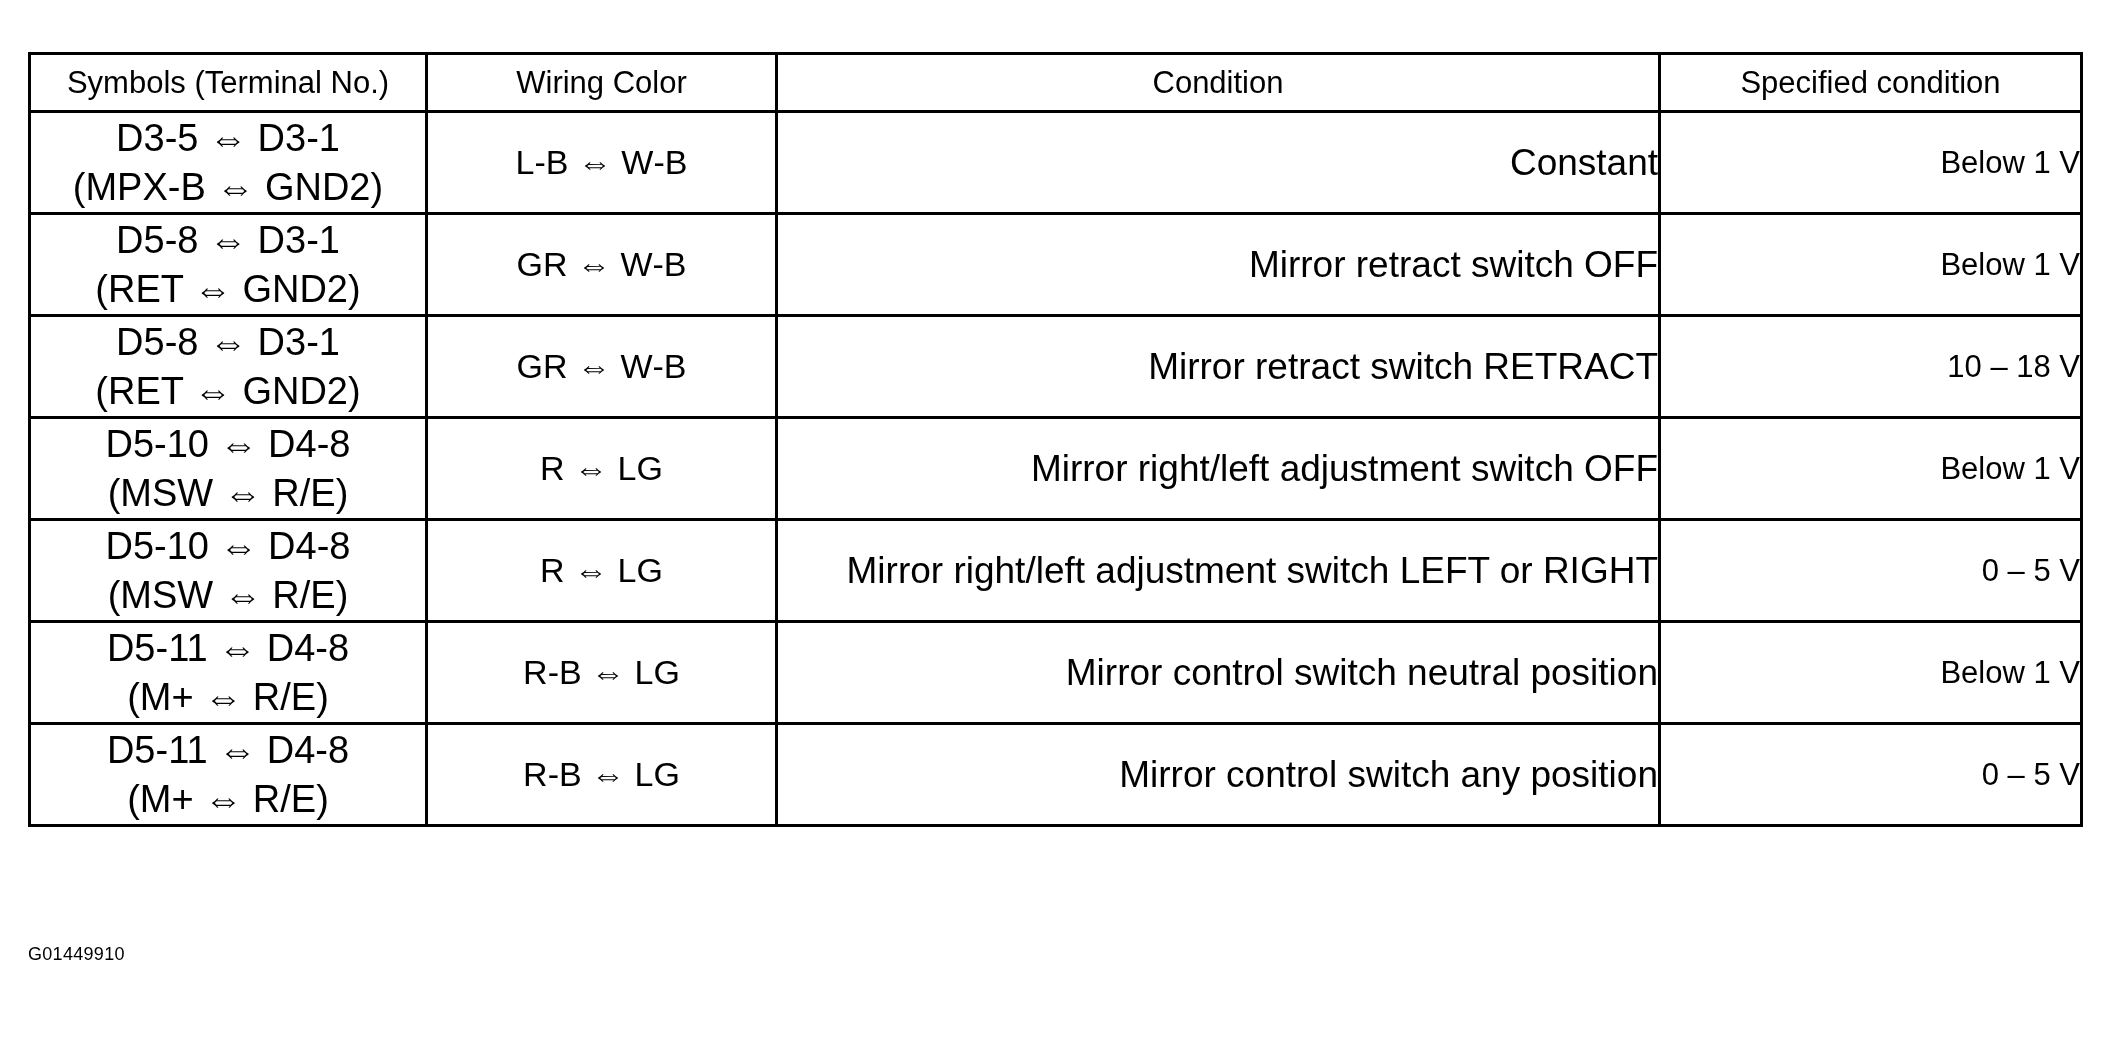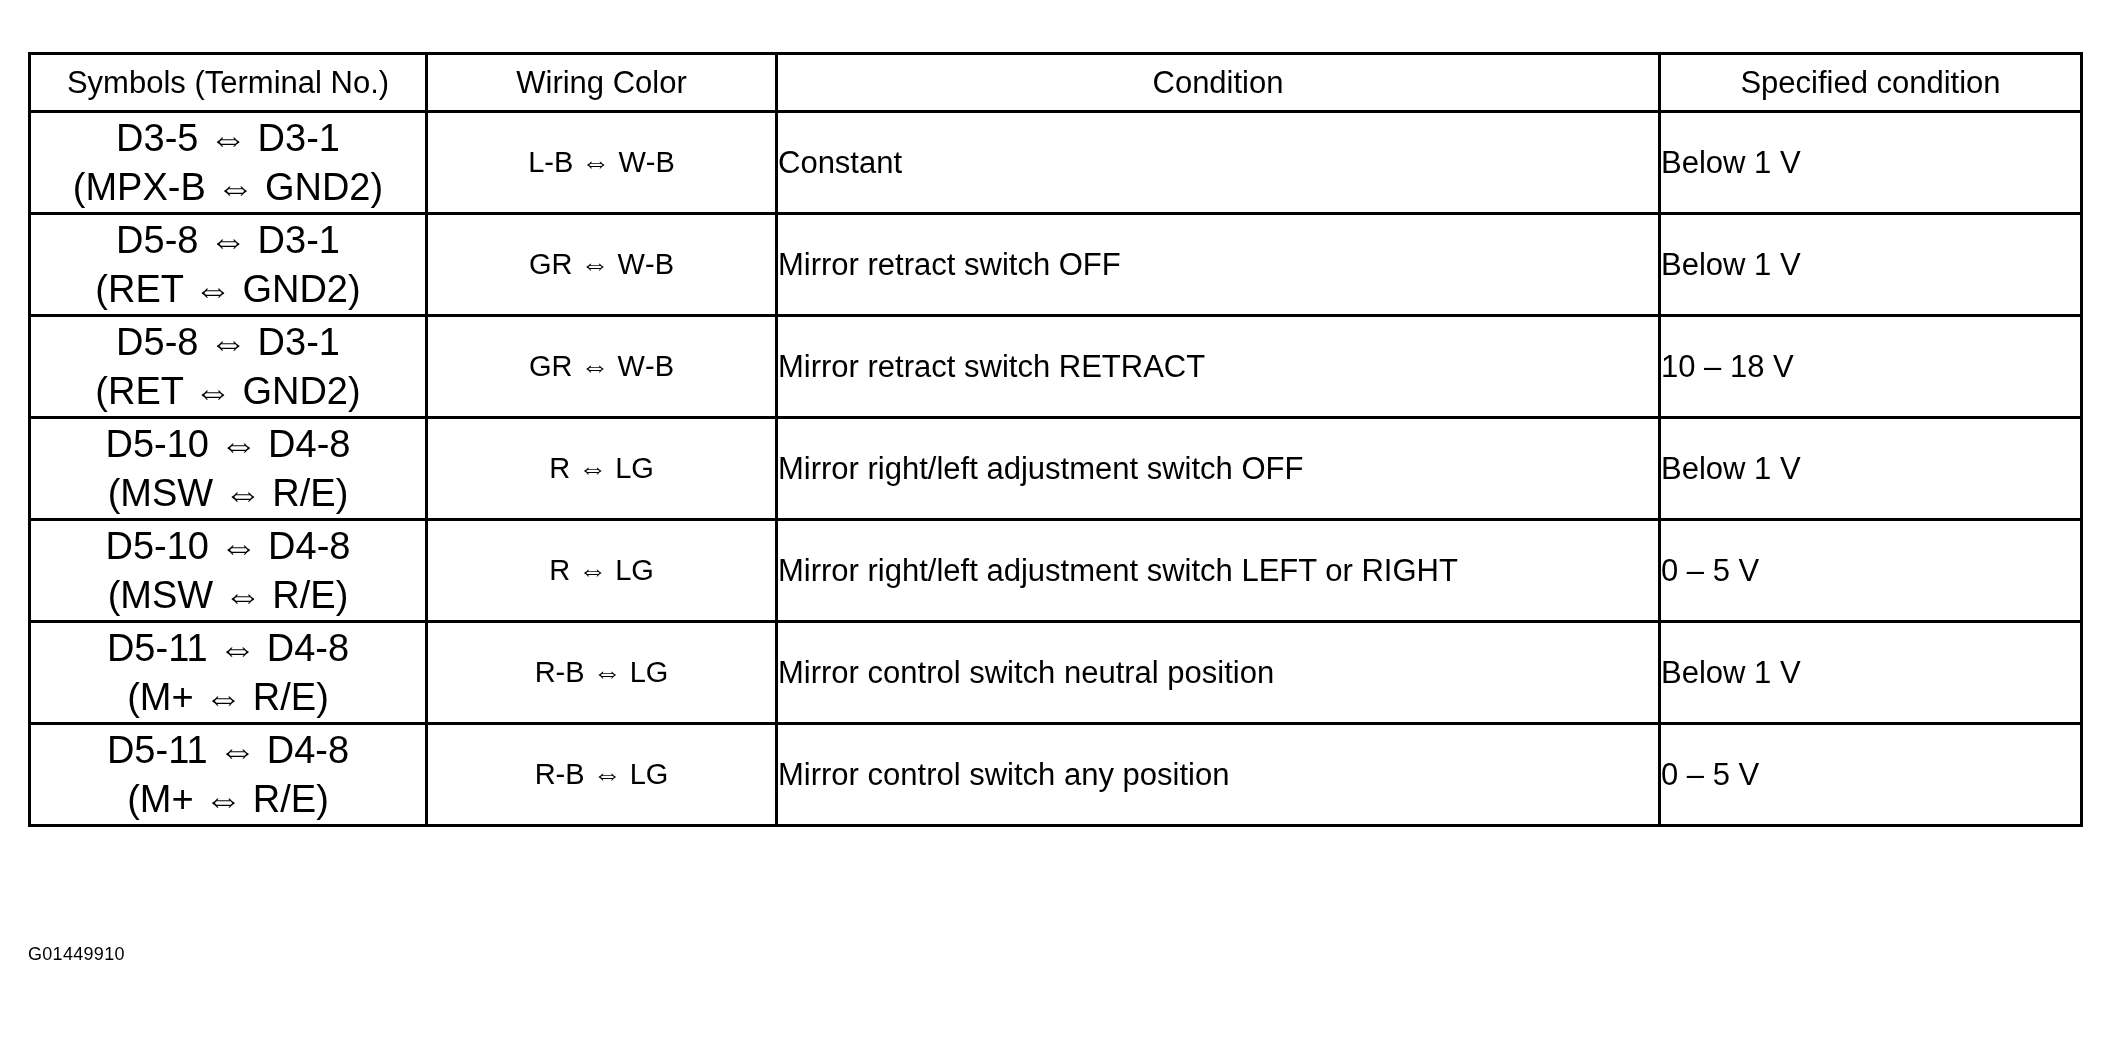--- a/index.html
+++ b/index.html
@@ -74,34 +74,34 @@
     line-height: 1.28;
   }
   td.cell-symbols .line1,
   td.cell-symbols .line2 {
     display: block;
     white-space: nowrap;
   }
 
   td.cell-color {
     text-align: center;
-    font-size: 29px;
+    font-size: 34px;
     white-space: nowrap;
     margin-left: 23px;
   }
 
   td.cell-condition {
-    text-align: left;
+    text-align: right;
     padding: 0 0 0 16px;
-    font-size: 31px;
+    font-size: 37px;
     white-space: nowrap;
   }
 
   td.cell-spec {
-    text-align: left;
+    text-align: right;
     font-size: 31px;
     white-space: nowrap;
   }
 
   
   .figure-code {
     position: absolute;
     left: 28px;
     top: 944px;
     font-size: 18px;

